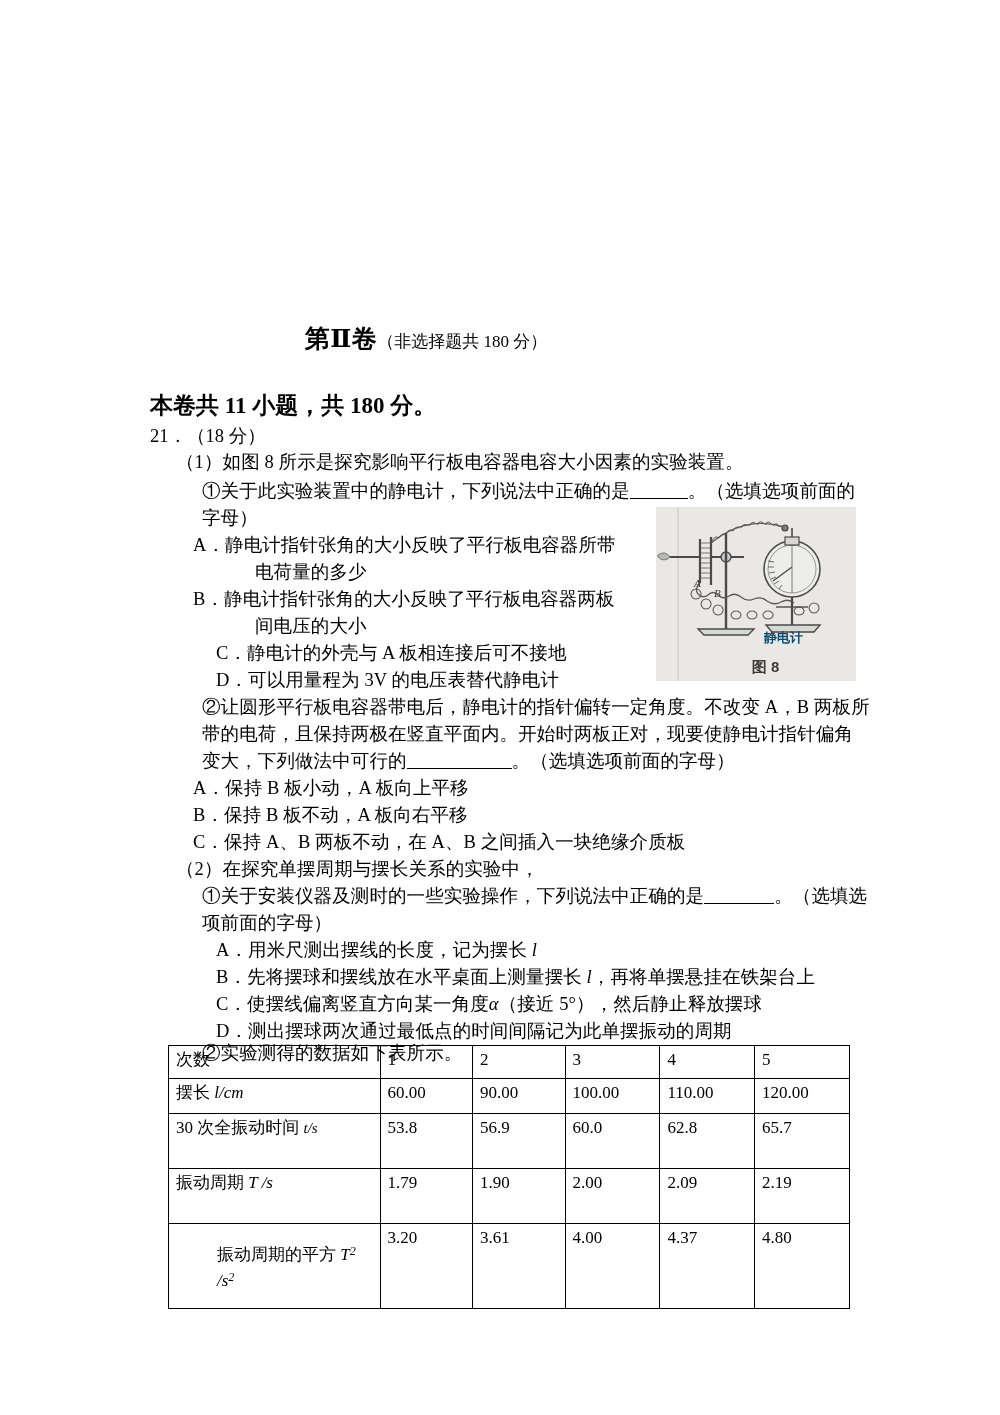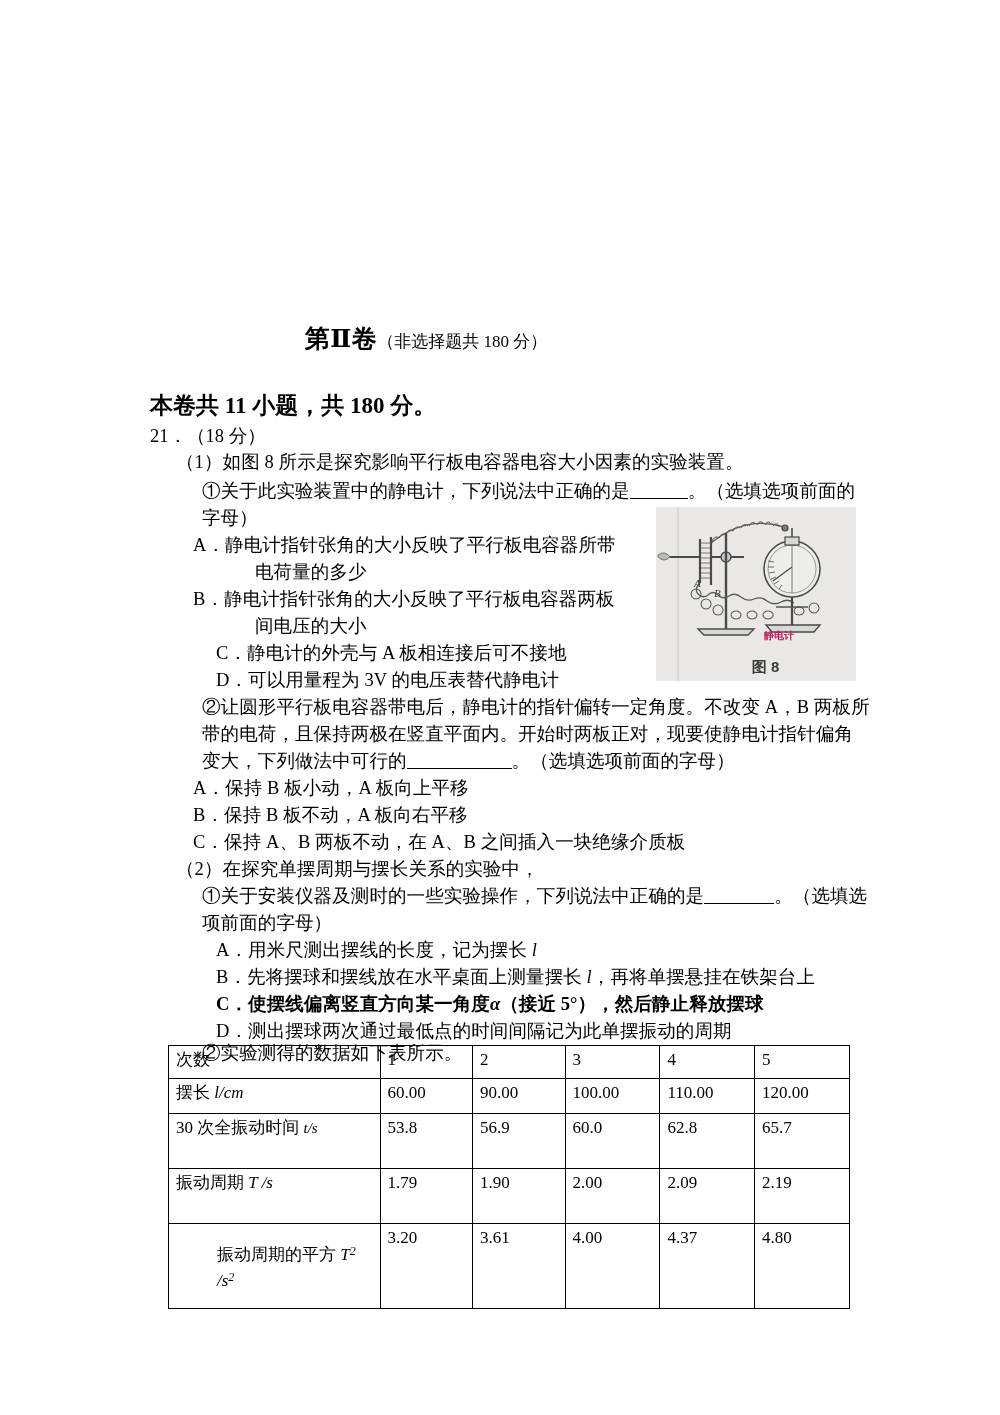--- a/index.html
+++ b/index.html
@@ -85,23 +85,23 @@
     width: 219px;
     text-align: center;
     font-size: 15px;
     font-weight: bold;
     color: #3a3a3a;
     font-family: "Liberation Sans", sans-serif;
   }
   .fig-meter-label {
     position: absolute;
     left: 108px; top: 122px;
-    font-size: 10px;
-    font-weight: bold;
-    color: #be185d;
+    font-size: 13px;
+    font-weight: bold;
+    color: #0c4a6e;
     font-family: Liberation Serif, serif;
   }
 
   
   table.data {
     position: absolute;
     left: 168px; top: 1045px;
     width: 682px;
     border-collapse: collapse;
     font-size: 17px;
@@ -161,21 +161,21 @@
 
   <div class="ln" style="left:176px; top:859px;">（2）在探究单摆周期与摆长关系的实验中，</div>
 
   <div class="ln" style="left:202px; top:886px;"><span>①关于安装仪器及测时的一些实验操作，下列说法中正确的是</span><span class="blank-m"></span><span>。（选填选</span></div>
   <div class="ln" style="left:202px; top:913px;">项前面的字母）</div>
 
   <div class="ln" style="left:216px; top:940px;"><span>A．</span><span>用米尺测出摆线的长度，记为摆长 </span><span class="ital">l</span><span></span></div>
 
   <div class="ln" style="left:216px; top:967px;"><span>B．</span><span>先将摆球和摆线放在水平桌面上测量摆长 </span><span class="ital">l</span><span>，再将单摆悬挂在铁架台上</span></div>
 
-  <div class="ln" style="left:216px; top:994px;font-weight:bold;"><span>C．</span><span>使摆线偏离竖直方向某一角度</span><span class="ital">α</span><span>（接近 5°），然后静止释放摆球</span></div>
+  <div class="ln" style="left:216px; top:994px;"><span>C．</span><span>使摆线偏离竖直方向某一角度</span><span class="ital">α</span><span>（接近 5°），然后静止释放摆球</span></div>
 
   <div class="ln" style="left:216px; top:1021px;"><span>D．</span><span>测出摆球两次通过最低点的时间间隔记为此单摆振动的周期</span></div>
 
   <div class="ln" style="left:202px; top:1043px; display:block; top:1043px;">②实验测得的数据如下表所示。</div>
 
   <div class="figure-box">
     <svg width="200" height="174" viewBox="0 0 200 174">
       <rect x="0" y="0" width="200" height="174" fill="#e9e8e5"></rect>
       <line x1="22" y1="0" x2="22" y2="174" stroke="#cccccc" stroke-width="1.2"></line>
       <g stroke="#4a4a4a" fill="none" stroke-width="1.2">

